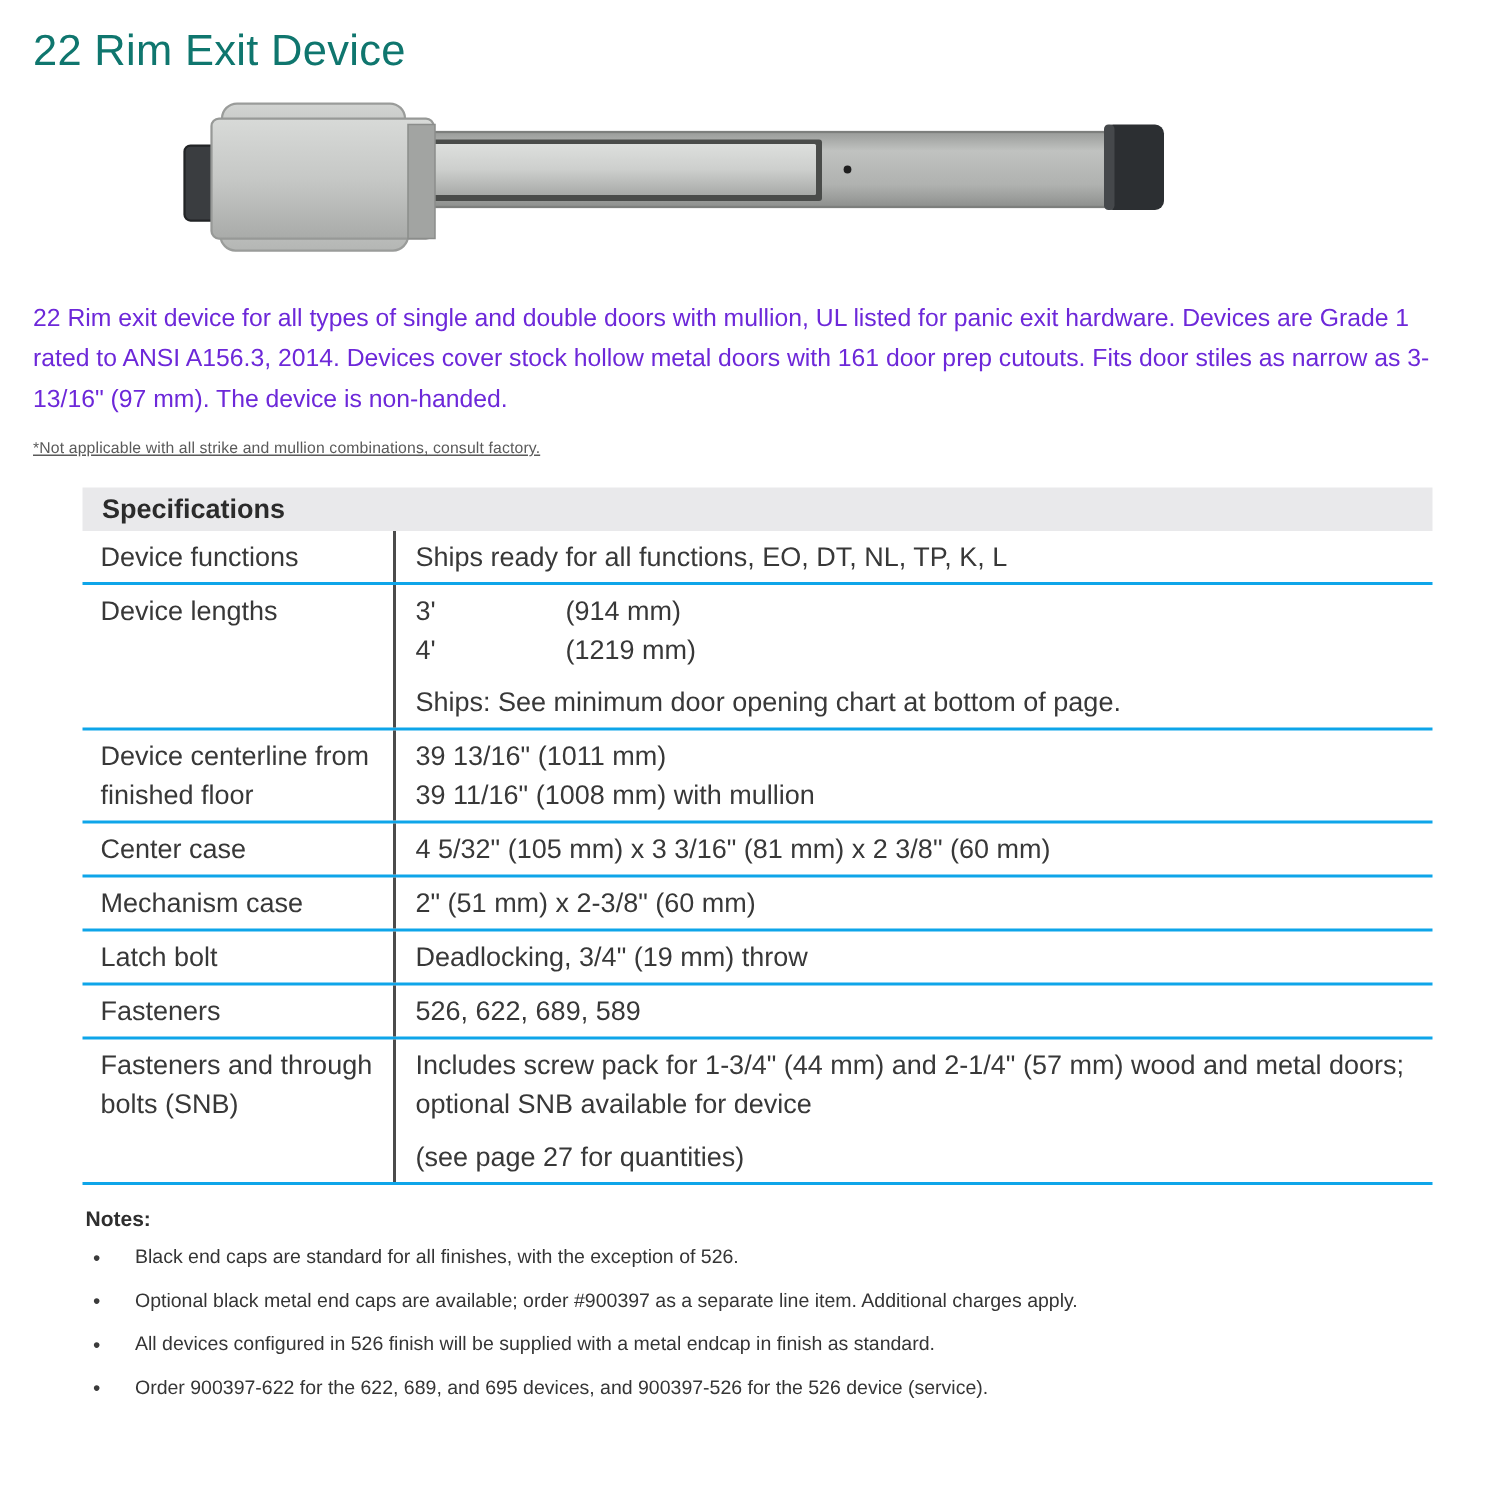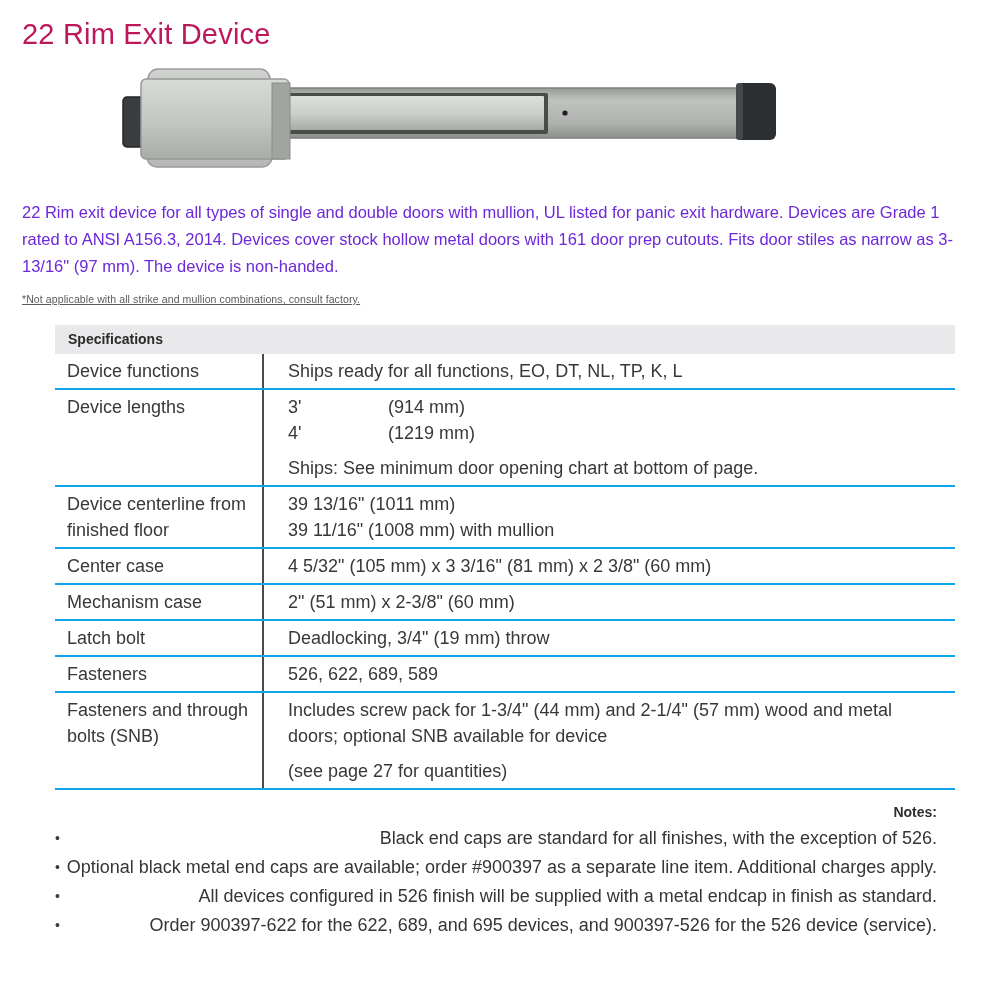--- a/index.html
+++ b/index.html
@@ -7,64 +7,64 @@
   body {
     width: 1000px; height: 1000px; overflow: hidden;
     font-family: "Liberation Sans", sans-serif;
     color: #3b3b3b;
     -webkit-font-smoothing: antialiased;
   }
   .page { position: relative; width: 1000px; height: 1000px; }
 
   .page-title {
     margin: 18px 0 0 22px;
-    font-size: 29px; font-weight: 500; color: #be185d; letter-spacing: .2px;
+    font-size: 29px; font-weight: 500; color: #0f766e; letter-spacing: .2px;
   }
 
   .product-image { margin: 16px 0 0 120px; width: 660px; height: 112px; }
 
   .description {
     margin: 20px 22px 0 22px; width: 958px;
     font-size: 16.5px; line-height: 27px; color: #6d28d9;
   }
   .footnote {
     margin: 13px 0 0 22px;
     font-size: 10.5px; color: #5a5a5a; letter-spacing: .1px; text-decoration: underline;
   }
 
   .spec-table { margin: 20px 0 0 55px; width: 900px; }
   .spec-header {
     background: #e9e9eb; height: 29px; line-height: 29px;
-    padding-left: 13px; font-size: 14px; font-weight: 700; color: #2b2b2b;
+    padding-left: 13px; font-size: 18px; font-weight: 700; color: #2b2b2b;
   }
   .spec-row {
     display: flex; border-bottom: 2px solid #0ea5e9;
   }
   .spec-label {
     width: 207px; flex: 0 0 207px;
     padding: 4px 4px 4px 12px;
     font-size: 18px; line-height: 26px; color: #383838;
   }
   .spec-value {
     flex: 1 1 auto; border-left: 2px solid #4b4b4b;
-    padding: 4px 8px 4px 24px;
+    padding: 4px 8px 4px 13px;
     font-size: 18px; line-height: 26px; color: #383838;
   }
   .val-line { min-height: 26px; }
   .val-line.gap { margin-top: 9px; }
   .pair-size { display: inline-block; width: 100px; }
 
-  .notes { margin: 14px 0 0 27px; width: 910px; text-align: right; }
+  .notes { margin: 14px 0 0 57px; width: 910px; }
   .notes-heading { font-size: 14px; font-weight: 700; color: #2e2e2e; }
   .note-item { display: flex; margin-top: 7px; }
   .note-bullet {
     flex: 0 0 33px; font-size: 14px; color: #3b3b3b; line-height: 22px;
     padding-left: 5px;
   }
-  .note-text { flex: 1 1 auto; font-size: 18px; line-height: 22px; color: #353535; }
+  .note-text { flex: 1 1 auto; font-size: 13px; line-height: 22px; color: #353535; }
 </style>
 </head>
 <body>
 
 <div class="page">
 
   <h1 class="page-title">22 Rim Exit Device</h1>
 
   <div class="product-image">
     <svg width="660" height="112" viewBox="0 0 660 112">

